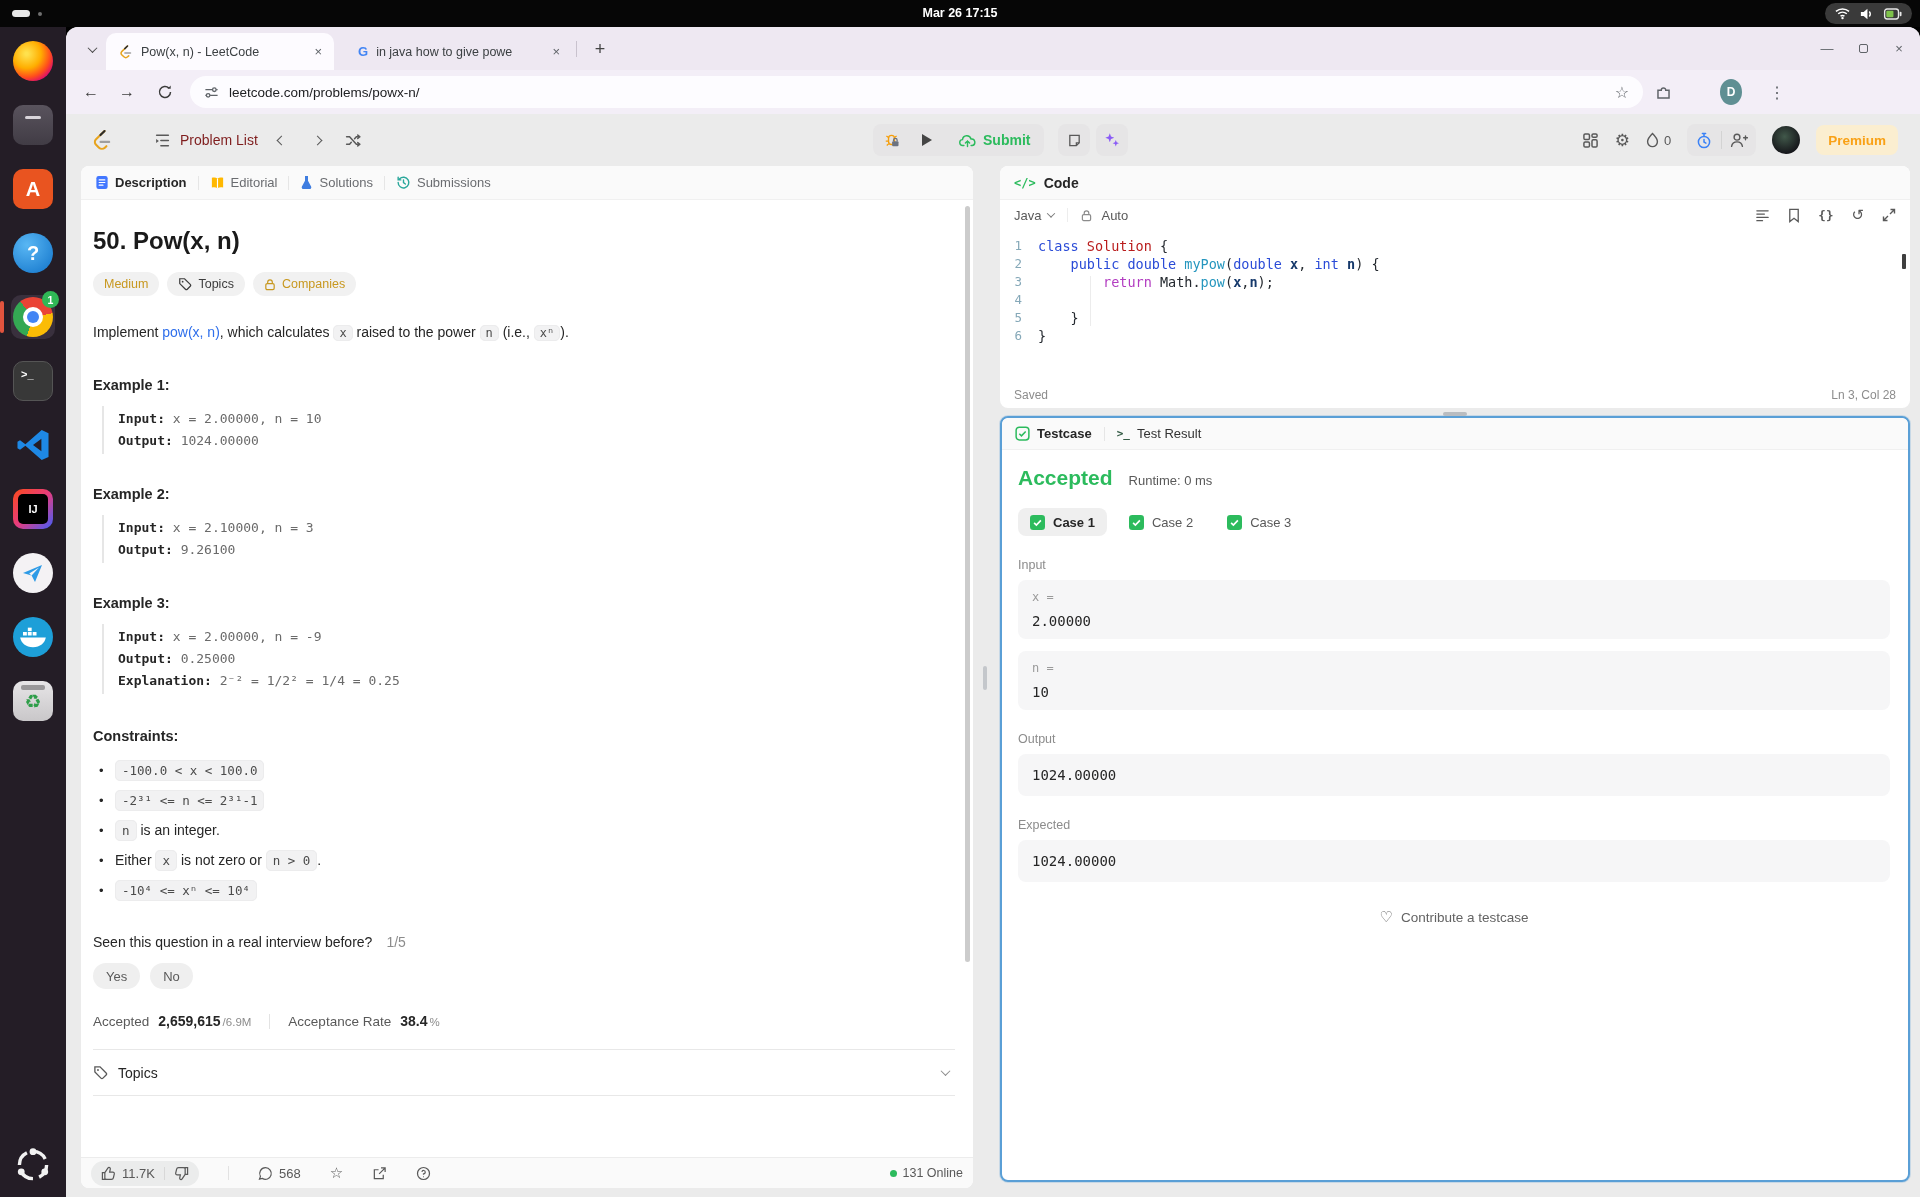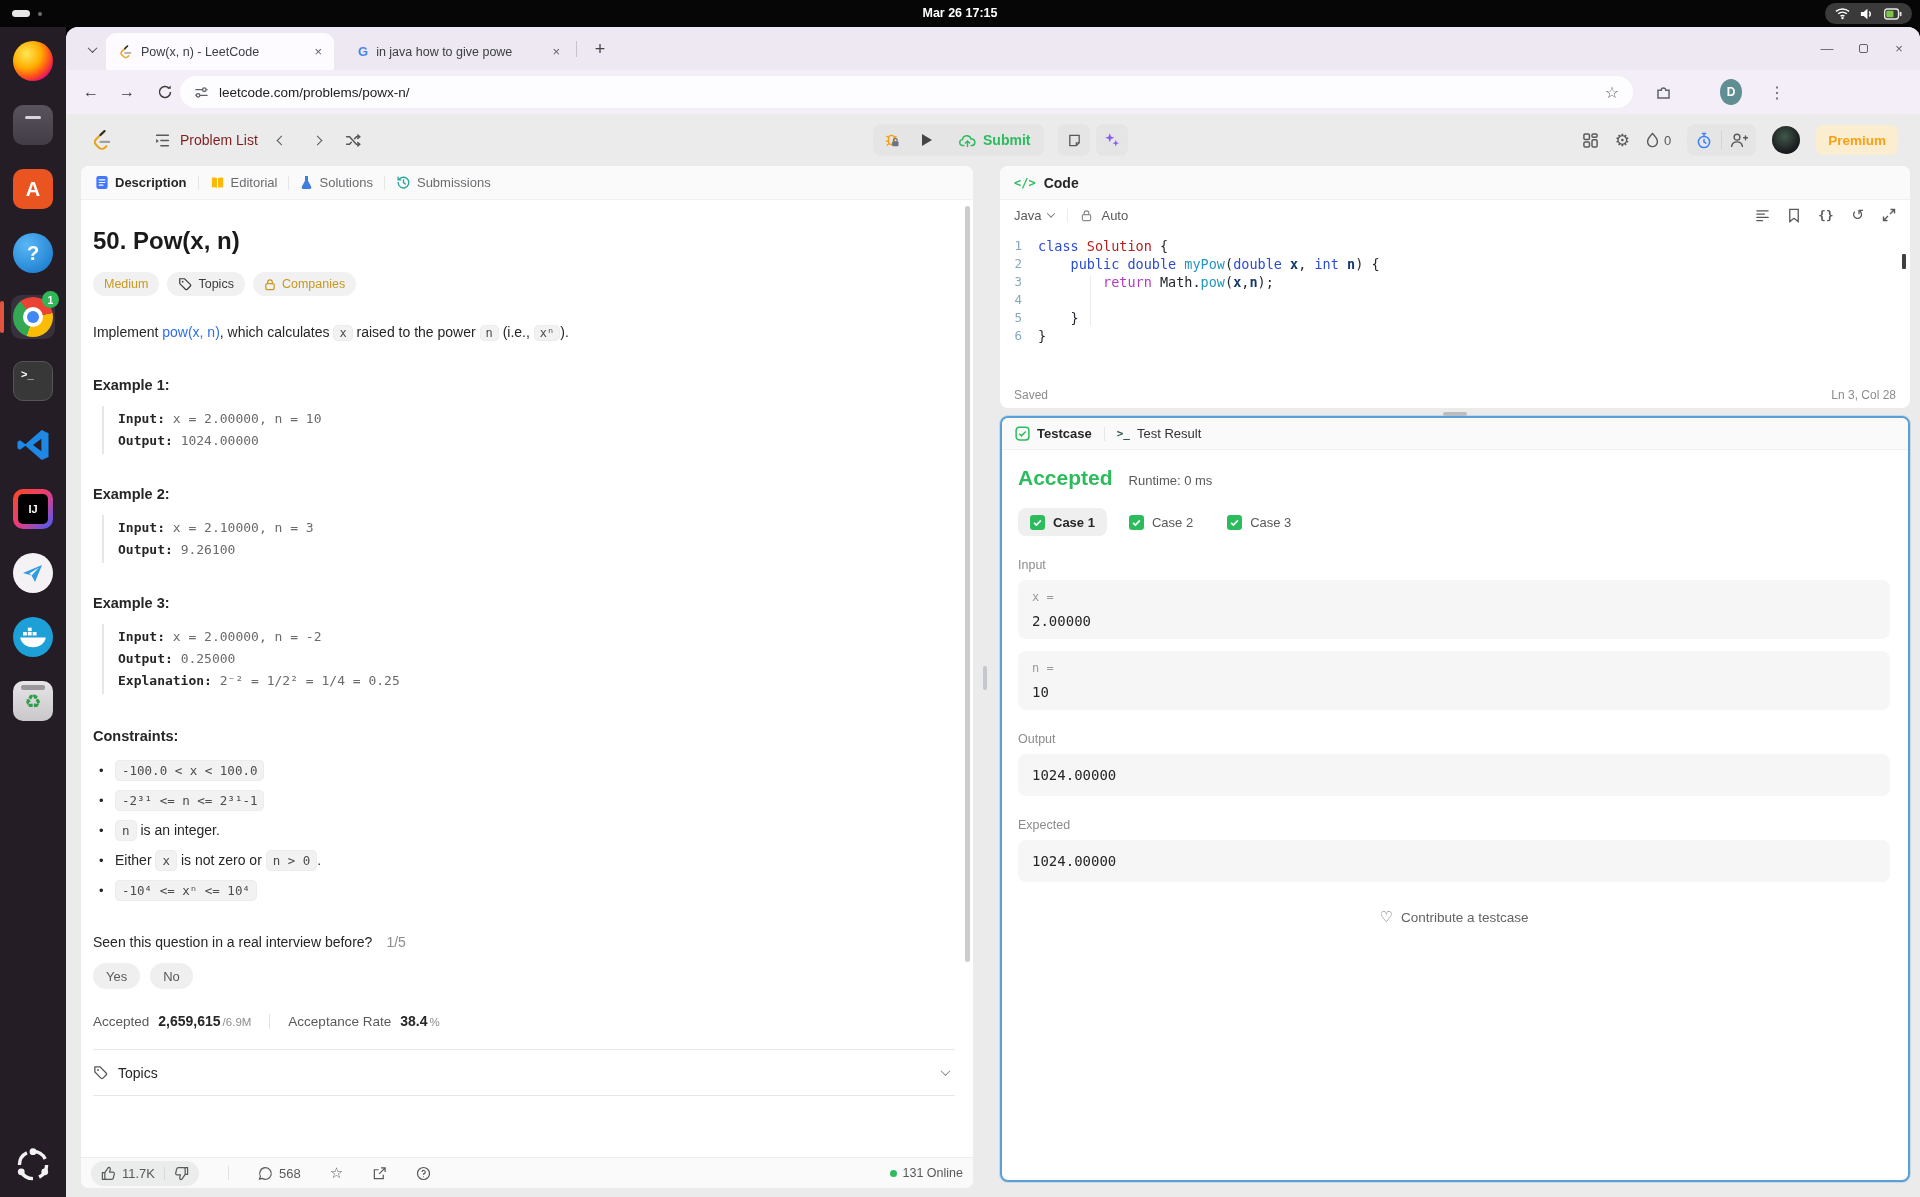--- a/index.html
+++ b/index.html
@@ -51,21 +51,21 @@
   .tab .title{flex:1;white-space:nowrap;overflow:hidden}
   .tab .x{color:#5f6368;font-size:13px;padding:0 2px}
   .newtab{position:absolute;left:522px;top:10px;width:24px;height:24px;display:flex;align-items:center;justify-content:center;font-size:18px;color:#444}
   .tab-sep{position:absolute;left:510px;top:14px;width:1px;height:16px;background:#c9c2ce}
   .win-controls{position:absolute;right:10px;top:0;height:43px;display:flex;align-items:center;gap:14px;color:#5f6368}
   .win-btn{width:22px;height:22px;display:flex;align-items:center;justify-content:center;font-size:13px}
   .restore-box{width:9px;height:9px;border:1.4px solid #5f6368;border-radius:2px;position:relative}
 
   .toolbar{position:relative;height:44px;background:#f3eef7;flex:0 0 auto}
   .nav-ic{position:absolute;top:11px;width:22px;height:22px;display:flex;align-items:center;justify-content:center;font-size:16px;color:#3c3c3c}
-  .url-pill{position:absolute;left:114px;top:6px;width:1453px;height:32px;border-radius:16px;background:#fdfcff;display:flex;align-items:center;padding:0 14px;gap:10px}
+  .url-pill{position:absolute;left:124px;top:6px;width:1453px;height:32px;border-radius:16px;background:#fdfcff;display:flex;align-items:center;padding:0 14px;gap:10px}
   .url-text{font-size:13.5px;color:#202124;flex:1}
   .tb-right{position:absolute;top:11px;display:flex;align-items:center;justify-content:center;width:22px;height:22px;color:#5f6368}
   .avatar-d{width:26px;height:26px;border-radius:50%;background:#5f8f93;color:#fff;font-size:12px;font-weight:700;display:flex;align-items:center;justify-content:center}
 
   
   .page{position:relative;flex:1;background:#ebebeb}
   .lc-nav{position:relative;height:52px}
   .lc-logo{position:absolute;left:24px;top:14px}
   .pl-group{position:absolute;left:88px;top:0;height:52px;display:flex;align-items:center;gap:12px;color:#7f1d1d}
   .pl-label{font-size:14px;display:flex;align-items:center;gap:9px}
@@ -529,21 +529,21 @@
                   <div class="ex-row"><b>Input: </b><span>x = 2.00000, n = 10</span></div>
                   <div class="ex-row"><b>Output: </b><span>1024.00000</span></div>
                 </div>
                 <div class="ex-label">Example 2:</div>
                 <div class="ex-block">
                   <div class="ex-row"><b>Input: </b><span>x = 2.10000, n = 3</span></div>
                   <div class="ex-row"><b>Output: </b><span>9.26100</span></div>
                 </div>
                 <div class="ex-label">Example 3:</div>
                 <div class="ex-block">
-                  <div class="ex-row"><b>Input: </b><span>x = 2.00000, n = -2</span></div>
+                  <div class="ex-row"><b>Input: </b><span>x = 2.00000, n = -9</span></div>
                   <div class="ex-row"><b>Output: </b><span>0.25000</span></div>
                   <div class="ex-row"><b>Explanation: </b><span>2⁻² = 1/2² = 1/4 = 0.25</span></div>
                 </div>
               </div>
 
             <div class="c-title">Constraints:</div>
             <ul class="c-list" id="constraints">
                 <li>
                   <span class="bullet">•</span>
                   <span><span class="chip">-100.0 &lt; x &lt; 100.0</span></span>

